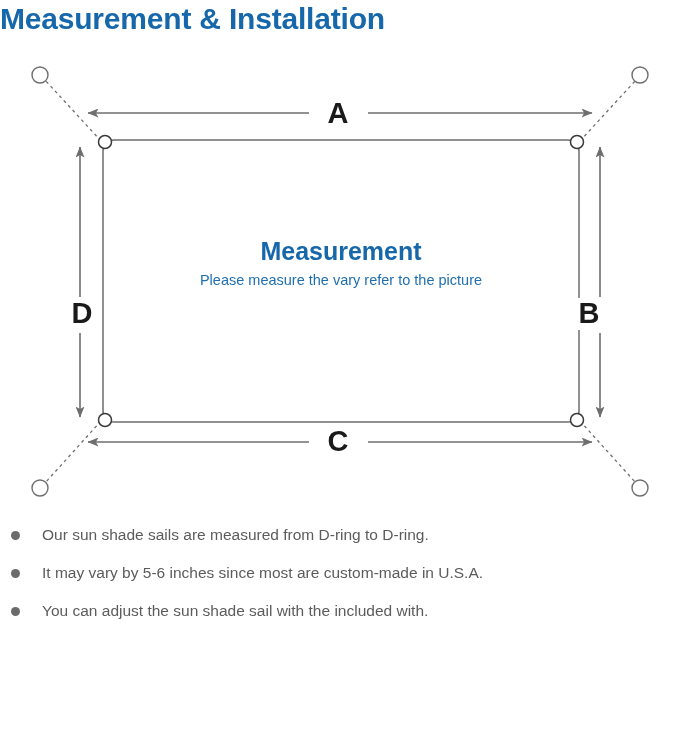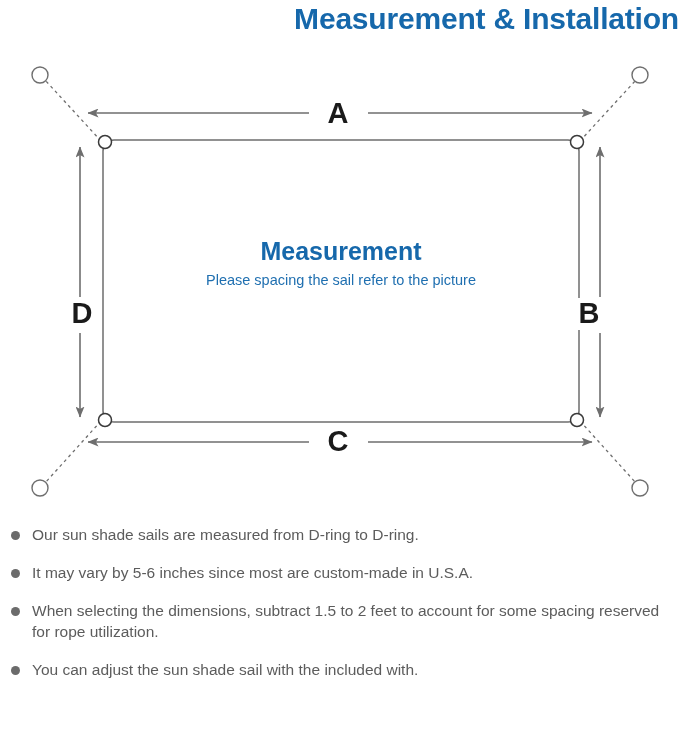--- a/index.html
+++ b/index.html
@@ -15,21 +15,21 @@
     font-family: "Liberation Sans", sans-serif;
     -webkit-font-smoothing: antialiased;
   }
 
   
   #page-title {
     position: absolute;
     top: 0px;
     left: 0;
     width: 679px;
-    text-align: right;
+    text-align: left;
     font-size: 30px;
     font-weight: bold;
     color: #1668ab;
     letter-spacing: -0.2px;
     line-height: 38px;
   }
 
   
   #diagram {
     position: absolute;
@@ -79,21 +79,21 @@
 
   
   #notes {
     position: absolute;
     top: 524px;
     left: 0;
     width: 679px;
   }
   .note-item {
     position: relative;
-    padding-left: 32px;
+    padding-left: 42px;
     margin-bottom: 17px;
     color: #5c5c5c;
     font-size: 15.5px;
     line-height: 21px;
     padding-right: 4px;
   }
   .note-bullet {
     position: absolute;
     left: 11px;
     top: 7px;
@@ -165,34 +165,30 @@
     </g>
   </svg>
 
   <div class="diagram-label" id="label-a">A</div>
   <div class="diagram-label" id="label-b">B</div>
   <div class="diagram-label" id="label-c">C</div>
   <div class="diagram-label" id="label-d">D</div>
 
   <div id="sail-center">
     <div id="sail-center-title">Measurement</div>
-    <div id="sail-center-sub">Please spacing the sail refer to the picture</div>
+    <div id="sail-center-sub">Please measure the vary refer to the picture</div>
   </div>
 </div>
 
 <div id="notes">
   <div class="note-item">
     <span class="note-bullet"></span>
     <span>Our sun shade sails are measured from D-ring to D-ring.</span>
   </div>
   <div class="note-item">
     <span class="note-bullet"></span>
     <span>It may vary by 5-6 inches since most are custom-made in U.S.A.</span>
   </div>
   <div class="note-item">
     <span class="note-bullet"></span>
-    <span>When selecting the dimensions, subtract 1.5 to 2 feet to account for some spacing reserved for rope utilization.</span>
-  </div>
-  <div class="note-item">
-    <span class="note-bullet"></span>
     <span>You can adjust the sun shade sail with the included with.</span>
   </div>
 </div>
 
 </body></html>

